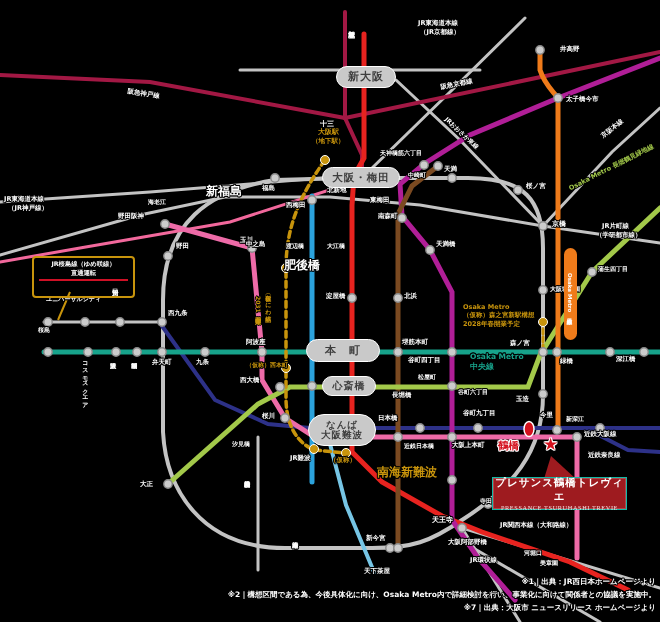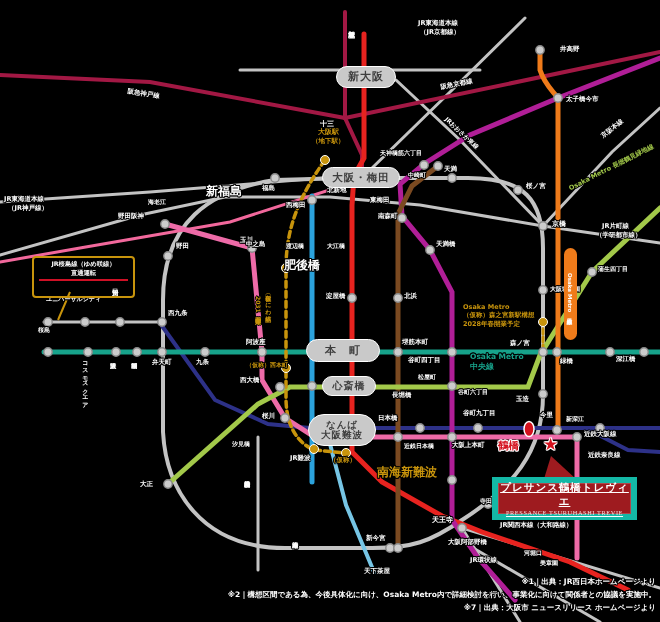--- a/index.html
+++ b/index.html
@@ -14,23 +14,23 @@
            .8px .8px #fff,-.8px .8px #fff,.8px -.8px #fff,-.8px -.8px #fff;}
   .pill{position:absolute;background:#c9c9c9;border:1.5px solid #fff;border-radius:999px;
         color:#3e3e3e;font-weight:bold;display:flex;flex-direction:column;align-items:center;
         justify-content:center;text-align:center;line-height:1.05;letter-spacing:1px;}
   .badge-box{position:absolute;border:2px solid #c8940c;border-radius:4px;color:#fff;
         font-weight:bold;text-align:center;padding:2px 1px;}
   .badge-box .redline{height:2px;background:#cf1126;margin:1px 4px 0 4px;}
   #imazato-badge{position:absolute;background:#ef7b1a;border-radius:7px;color:#fff;
         font-weight:bold;writing-mode:vertical-rl;text-align:center;
         display:flex;align-items:center;justify-content:center;}
-  #property-badge{position:absolute;background:#9e1b1f;border:6px solid #14b8a6;
+  #property-badge{position:absolute;background:#9e1b1f;border:1px solid #14b8a6;
         box-shadow:0 0 0 1px #b0464a inset;color:#fff;text-align:center;
-        display:flex;flex-direction:column;justify-content:center;text-decoration:underline;}
+        display:flex;flex-direction:column;justify-content:center;}
   #property-badge .jp{font-size:10.5px;font-weight:bold;letter-spacing:1px;}
   #property-badge .en{font-family:"Liberation Serif","DejaVu Serif",serif;font-size:6.3px;
         letter-spacing:.6px;color:#f3dddd;}
   .note{position:absolute;right:4px;color:#fff;font-weight:bold;font-size:7.5px;
         text-shadow:1px 0 #000,-1px 0 #000,0 1px #000,0 -1px #000,
                     .7px .7px #000,-.7px .7px #000,.7px -.7px #000,-.7px -.7px #000;
         white-space:nowrap;}
 </style>
 </head>
 <body>

